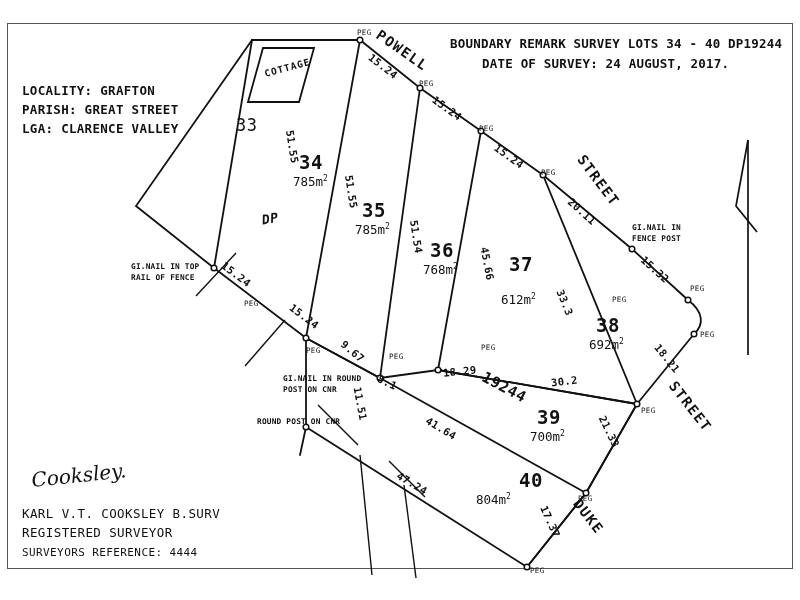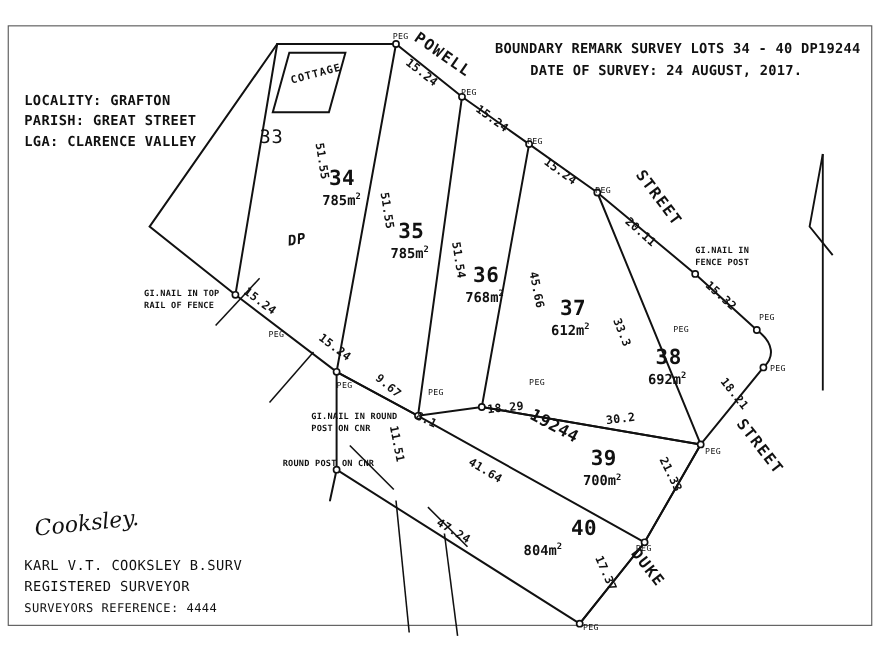--- a/index.html
+++ b/index.html
@@ -52,21 +52,21 @@
     font-size: 19px;
     font-weight: bold;
     letter-spacing: 0.5px;
   }
   .lotnum-plain {
     font-size: 17px;
     letter-spacing: 0.5px;
   }
   .lotarea {
     font-size: 12.5px;
-    font-weight: bold;
+    font-weight: normal;
   }
   .lotarea sup {
     font-size: 8px;
     vertical-align: super;
   }
   .dim {
     font-size: 10.5px;
     font-weight: bold;
     letter-spacing: 0.4px;
   }
@@ -223,21 +223,21 @@
 
   <div class="txt lotnum" style="left:299px; top:150px;">34</div>
   <div class="txt lotarea" style="left:293px; top:174px;"><span>785</span>m<sup>2</sup></div>
 
   <div class="txt lotnum" style="left:362px; top:198px;">35</div>
   <div class="txt lotarea" style="left:355px; top:222px;"><span>785</span>m<sup>2</sup></div>
 
   <div class="txt lotnum" style="left:430px; top:238px;">36</div>
   <div class="txt lotarea" style="left:423px; top:262px;"><span>768</span>m<sup>2</sup></div>
 
-  <div class="txt lotnum" style="left:509px; top:268px;">37</div>
+  <div class="txt lotnum" style="left:509px; top:252px;">37</div>
   <div class="txt lotarea" style="left:501px; top:292px;"><span>612</span>m<sup>2</sup></div>
 
   <div class="txt lotnum" style="left:596px; top:313px;">38</div>
   <div class="txt lotarea" style="left:589px; top:337px;"><span>692</span>m<sup>2</sup></div>
 
   <div class="txt lotnum" style="left:537px; top:405px;">39</div>
   <div class="txt lotarea" style="left:530px; top:429px;"><span>700</span>m<sup>2</sup></div>
 
   <div class="txt lotnum" style="left:483px; top:468px;margin-left:36px;">40</div>
   <div class="txt lotarea" style="left:476px; top:492px;"><span>804</span>m<sup>2</sup></div>

